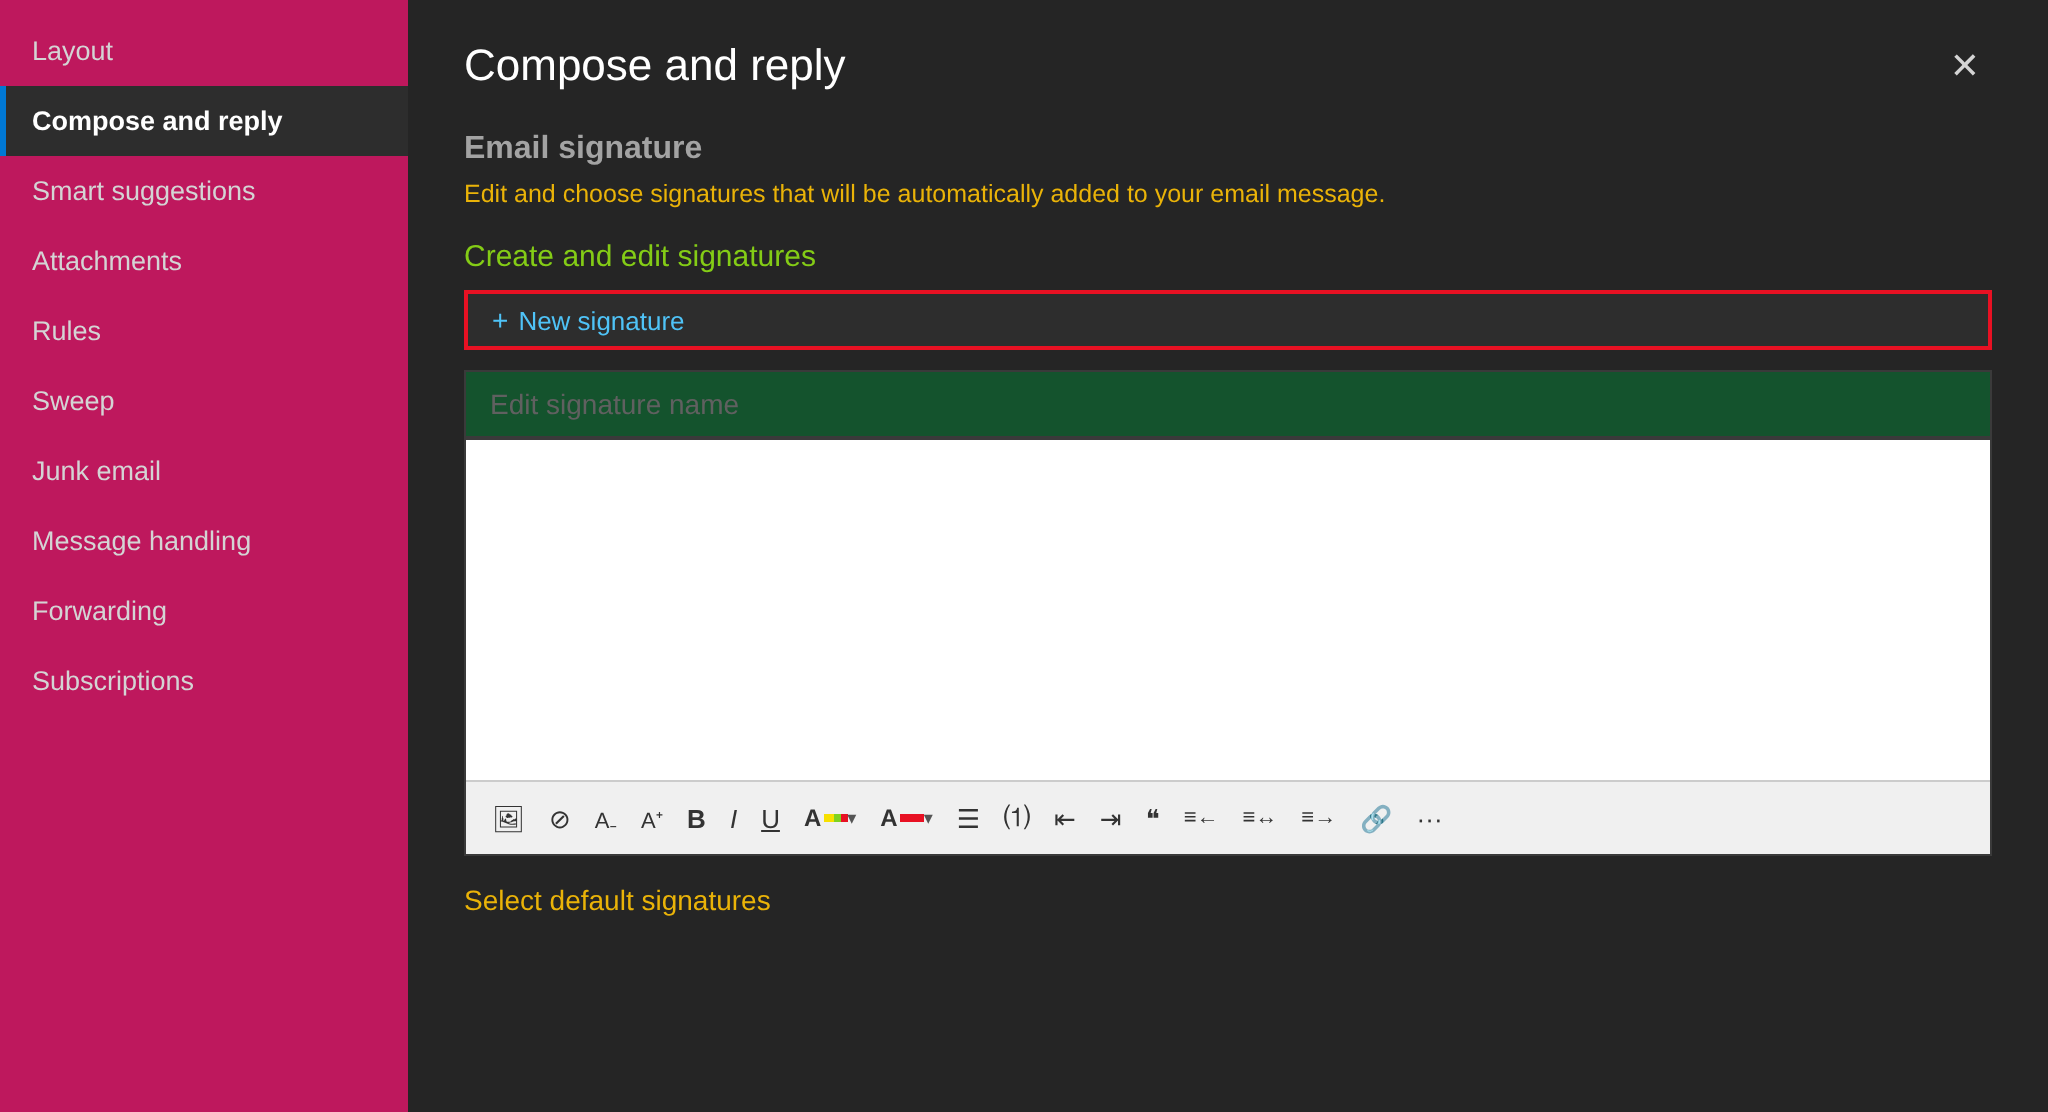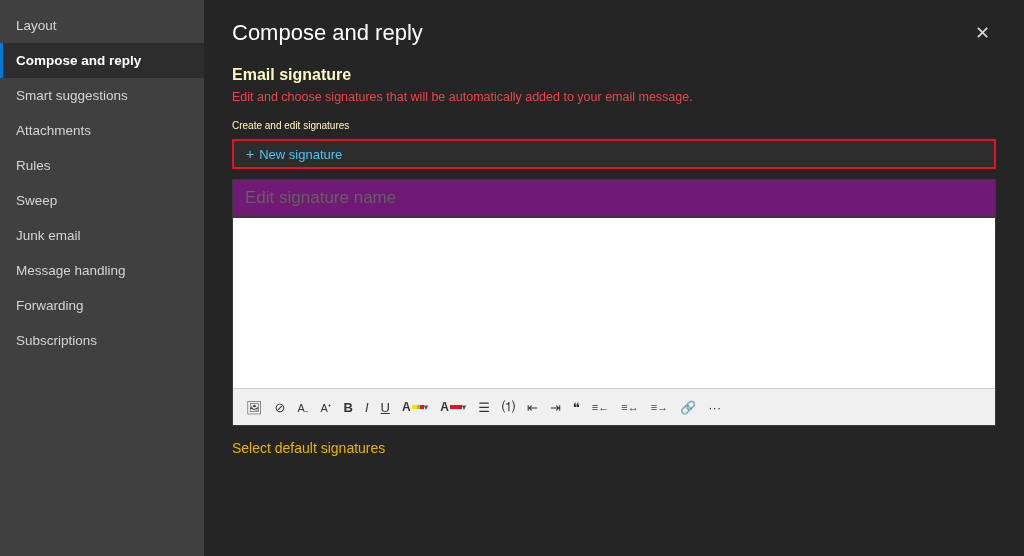--- a/index.html
+++ b/index.html
@@ -10,21 +10,21 @@
       font-family: 'Segoe UI', Arial, sans-serif;
       color: #d4d4d4;
       display: flex;
       overflow: hidden;
     }
 
     
     .sidebar {
       width: 204px;
       min-width: 204px;
-      background: #404040;
+      background: #be185d;
       padding-top: 8px;
       display: flex;
       flex-direction: column;
       overflow-y: auto;
     }
     .sidebar-item {
       padding: 10px 16px;
       font-size: 13.5px;
       cursor: pointer;
       color: #d4d4d4;
@@ -67,33 +67,33 @@
       border: none;
       color: #d4d4d4;
       font-size: 18px;
       cursor: pointer;
       padding: 2px 6px;
     }
 
     .section-title {
       font-size: 16px;
       font-weight: 600;
-      color: #fef9c3;
+      color: #a3a3a3;
       margin-bottom: 6px;
     }
 
     .section-desc {
       font-size: 12.5px;
-      color: #ef4444;
+      color: #eab308;
       margin-bottom: 16px;
     }
 
     .create-label {
-      font-size: 10px;
-      color: #fef9c3;
+      font-size: 15px;
+      color: #84cc16;
       margin-bottom: 8px;
     }
 
     .new-sig-btn {
       display: inline-flex;
       align-items: center;
       gap: 5px;
       padding: 5px 12px;
       background: #2d2d2d;
       border: 2px solid #e81123;
@@ -102,25 +102,25 @@
       cursor: pointer;
       margin-bottom: 10px;
     }
     .new-sig-btn .plus {
       font-size: 14px;
       color: #4fc3f7;
     }
 
     .sig-name-input {
       width: 100%;
-      background: #701a75;
+      background: #14532d;
       border: 1px solid #3a3a3a;
       color: #a0a0a0;
       padding: 8px 12px;
-      font-size: 17px;
+      font-size: 14px;
       margin-bottom: 0;
       outline: none;
     }
     .sig-name-input::placeholder { color: #606060; }
 
     .editor-body {
       flex: 1;
       background: #ffffff;
       min-height: 170px;
     }

